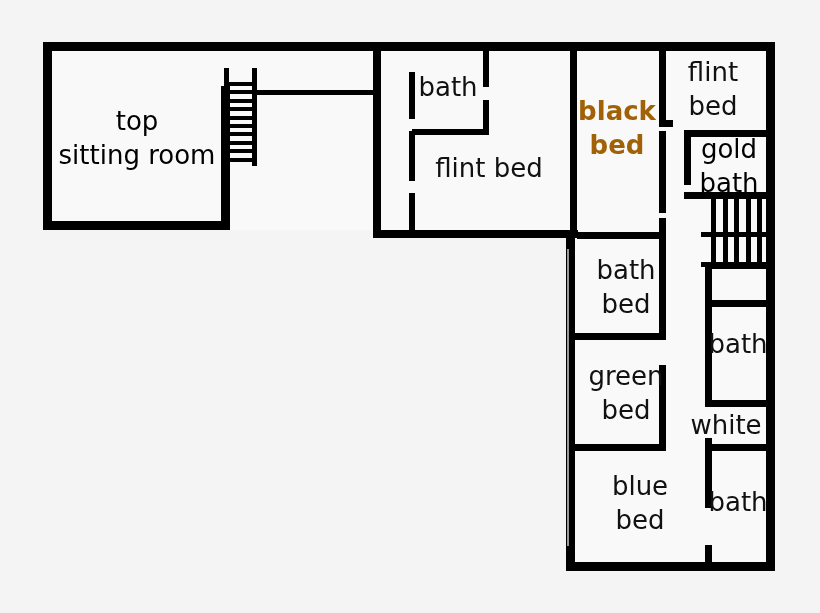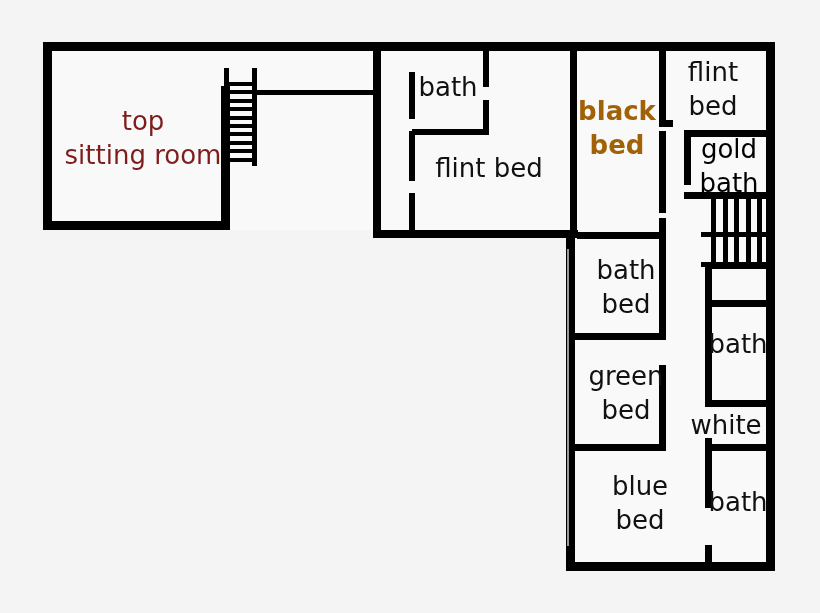--- a/index.html
+++ b/index.html
@@ -113,21 +113,21 @@
           <rect x="746" y="198" width="5" height="67" fill="#000000"></rect>
           <rect x="757" y="198" width="5" height="67" fill="#000000"></rect>
           <rect x="701" y="232" width="65" height="5" fill="#000000"></rect>
           <rect x="701" y="194" width="65" height="4" fill="#000000"></rect>
           <rect x="701" y="262" width="65" height="5" fill="#000000"></rect>
         </g>
       </g>
   </svg>
 
   <div id="labels-layer">
-      <div class="room-label" style="left: 143px; top: 138px; color: #7f1d1d; text-align: center;">top
+      <div class="room-label" style="left: 137px; top: 138px; color: #000000; text-align: center;">top
 sitting room</div>
       <div class="room-label" style="left: 448px; top: 87px; color: rgb(17, 17, 17);">bath</div>
       <div class="room-label" style="left: 489px; top: 168px; color: rgb(17, 17, 17);">flint bed</div>
       <div class="room-label" style="left: 617px; top: 128px; color: #a16207; font-weight: bold;">black
 bed</div>
       <div class="room-label" style="left: 713px; top: 89px; color: rgb(17, 17, 17);">flint
 bed</div>
       <div class="room-label" style="left: 729px; top: 166px; color: #000000; text-align: center;">gold
 bath</div>
       <div class="room-label" style="left: 626px; top: 287px; color: rgb(17, 17, 17);">bath

